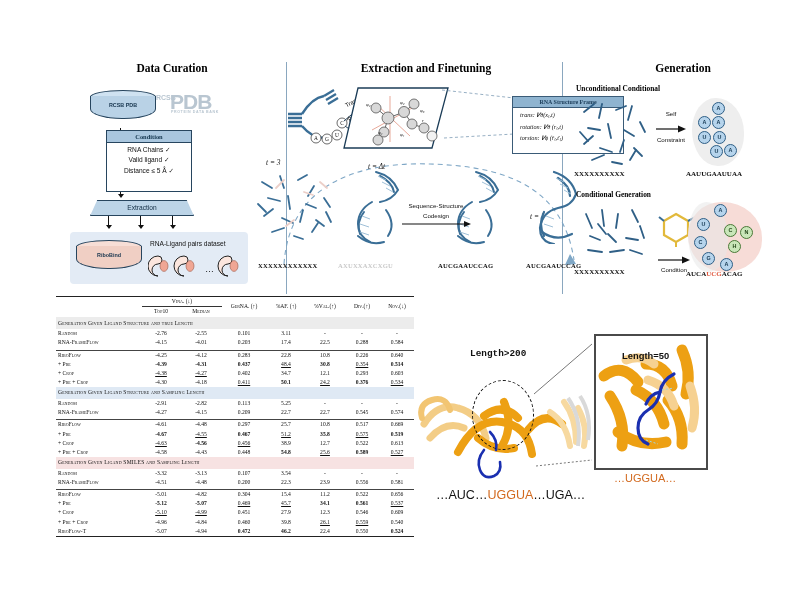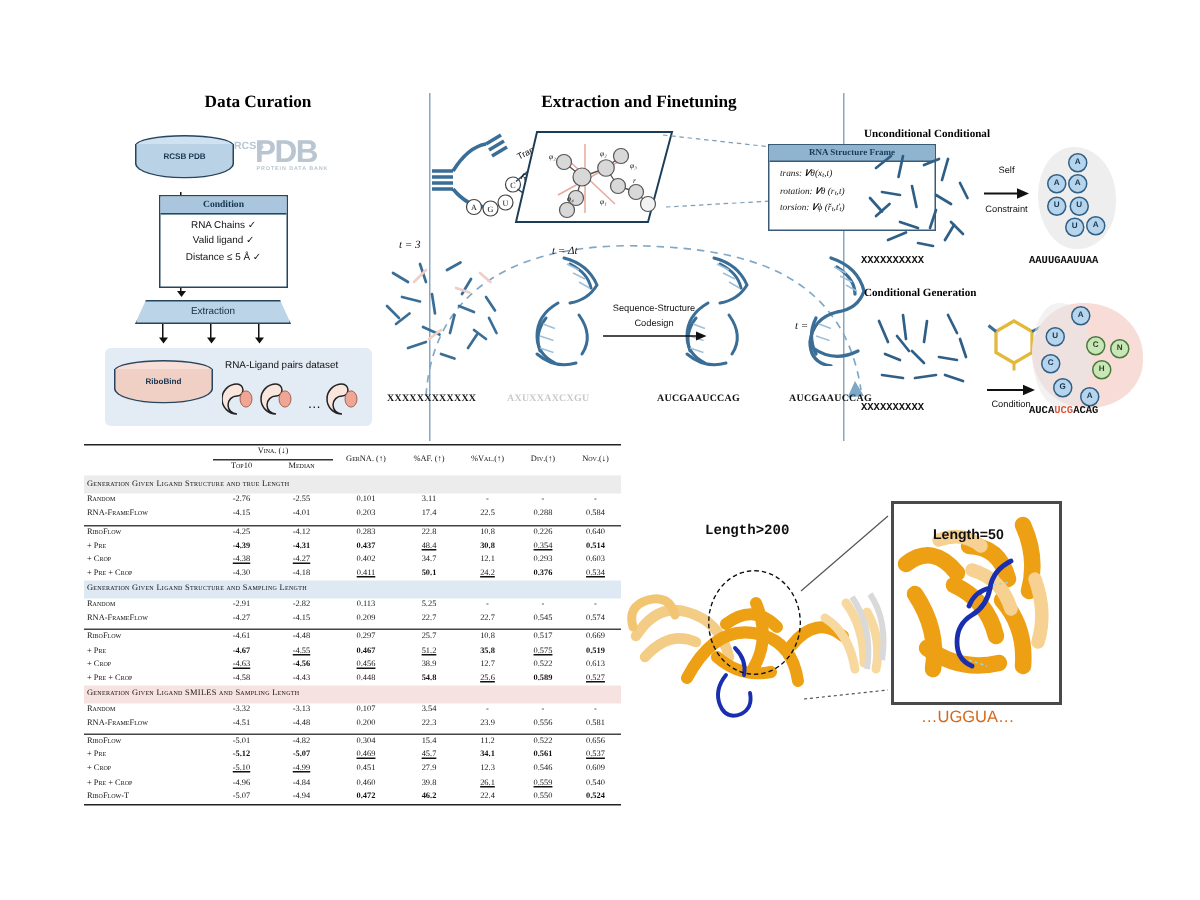--- a/index.html
+++ b/index.html
@@ -67,21 +67,21 @@
 
   
   .gn{position:absolute;left:508px;top:0;width:234px;height:232px;}
   .subhdr{position:absolute;font-size:7.4px;font-weight:bold;font-family:"Liberation Serif",serif;color:#000;}
   .nt{position:absolute;width:11px;height:11px;border-radius:50%;
       background:#b6d4ec;border:1px solid #2f5f86;font-size:5.4px;
       text-align:center;line-height:10px;font-family:"Liberation Sans",sans-serif;
       color:#12354f;font-weight:bold;}
   .nt.lig{background:#c9e6b9;border-color:#4a7a38;color:#24471a;}
   .blob{position:absolute;border-radius:46% 54% 50% 50%/48% 52% 46% 54%;}
-  .gseq{position:absolute;font-size:7px;font-weight:bold;font-family:Liberation Mono, monospace;}
+  .gseq{position:absolute;font-size:7px;font-weight:bold;font-family:Liberation Serif, serif;}
 
   
   .tblwrap{position:absolute;left:56px;top:296px;width:358px;}
   table.res{border-collapse:collapse;width:358px;font-family:"Liberation Serif",serif;}
   table.res td,table.res th{padding:0;font-size:5.6px;line-height:9.1px;color:#111;}
   .rname{text-align:left;padding-left:2px!important;white-space:nowrap;}
   .num{text-align:center;}
   .rule-top{border-top:1.1px solid #222;}
   .rule-mid{border-top:.7px solid #444;}
   .rule-bot{border-bottom:1.1px solid #222;}
@@ -333,20 +333,21 @@
           <path d="M64 1 l7 3 l-7 3 z" fill="#111"></path>
       </svg>
 
       <div class="seqlbl" style="left:-32px;top:200px;color:#111;">XXXXXXXXXXXX</div>
       <div class="seqlbl" style="left:48px;top:200px;color:#c9c9c9;">AXUXXAXCXGU</div>
       <div class="seqlbl" style="left:148px;top:200px;color:#111;">AUCGAAUCCAG</div>
       <div class="seqlbl" style="left:236px;top:200px;color:#111;">AUCGAAUCCAG</div>
     </div>
 
     <div class="gn">
+      <div class="panel-title" style="left:0;top:0;width:234px;">Generation</div>
 
       <div class="subhdr" style="left:10px;top:22px;">Unconditional Conditional</div>
       <svg style="position:absolute;left:12px;top:36px;" width="72" height="70">
         <g stroke="#2f5f86" stroke-width="1.8" stroke-linecap="round">
           <path d="M6 14 l10 -8"></path>
             <path d="M24 6 l-3 14"></path>
             <path d="M38 12 l10 -4"></path>
           <path d="M54 8 l-4 14"></path>
             <path d="M10 30 l12 2"></path>
             <path d="M30 26 l3 14"></path>
@@ -732,16 +733,17 @@
           <path d="M64 56 q-10 2 -14 12"></path>
         </g>
         <g stroke="#9fd6e4" stroke-width="1" fill="none" stroke-dasharray="2 2">
           <path d="M66 54 l12 -2"></path>
             <path d="M50 104 l12 4"></path>
         </g>
       </svg>
     </div>
     <div class="lenlbl" style="left:204px;top:50px;">Length=50</div>
 
+    <div class="botseq" style="left:18px;top:188px;"><span>…AUC…</span><span class="hl">UGGUA</span><span>…UGA…</span></div>
 
     <div class="botseq2" style="left:196px;top:172px;">…UGGUA…</div>
   </div>
 </div>
 
 </body></html>

